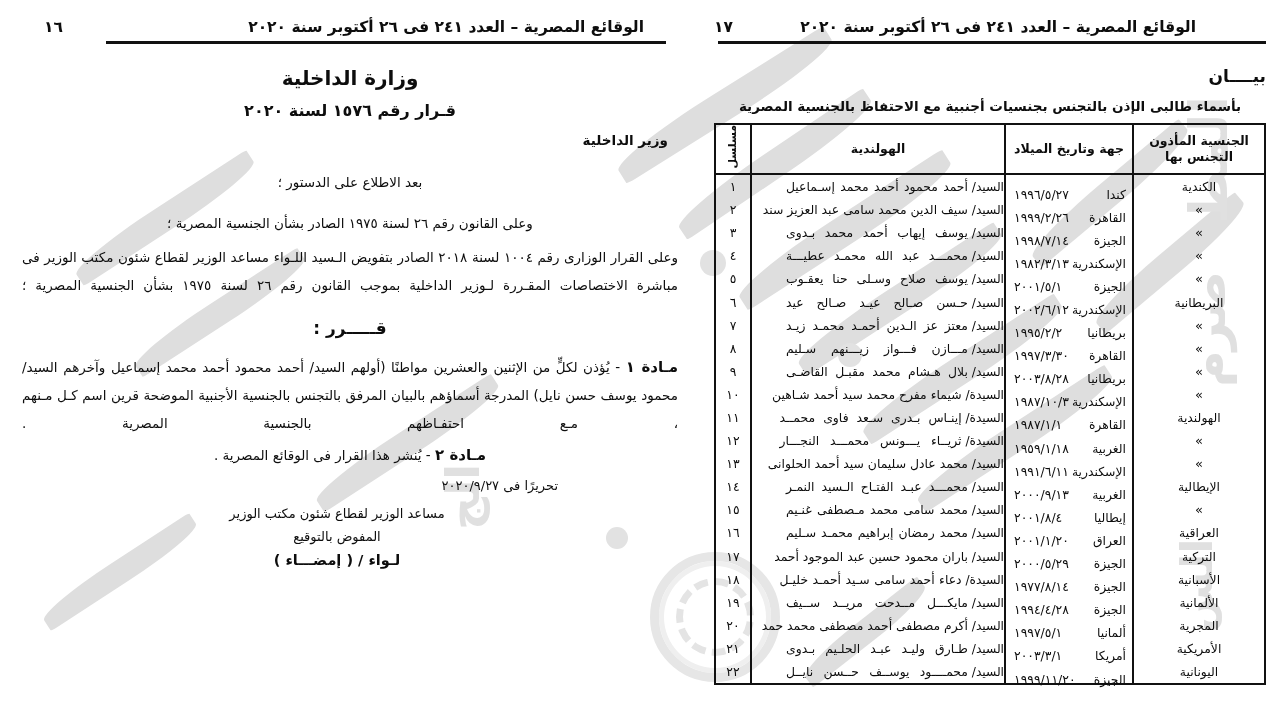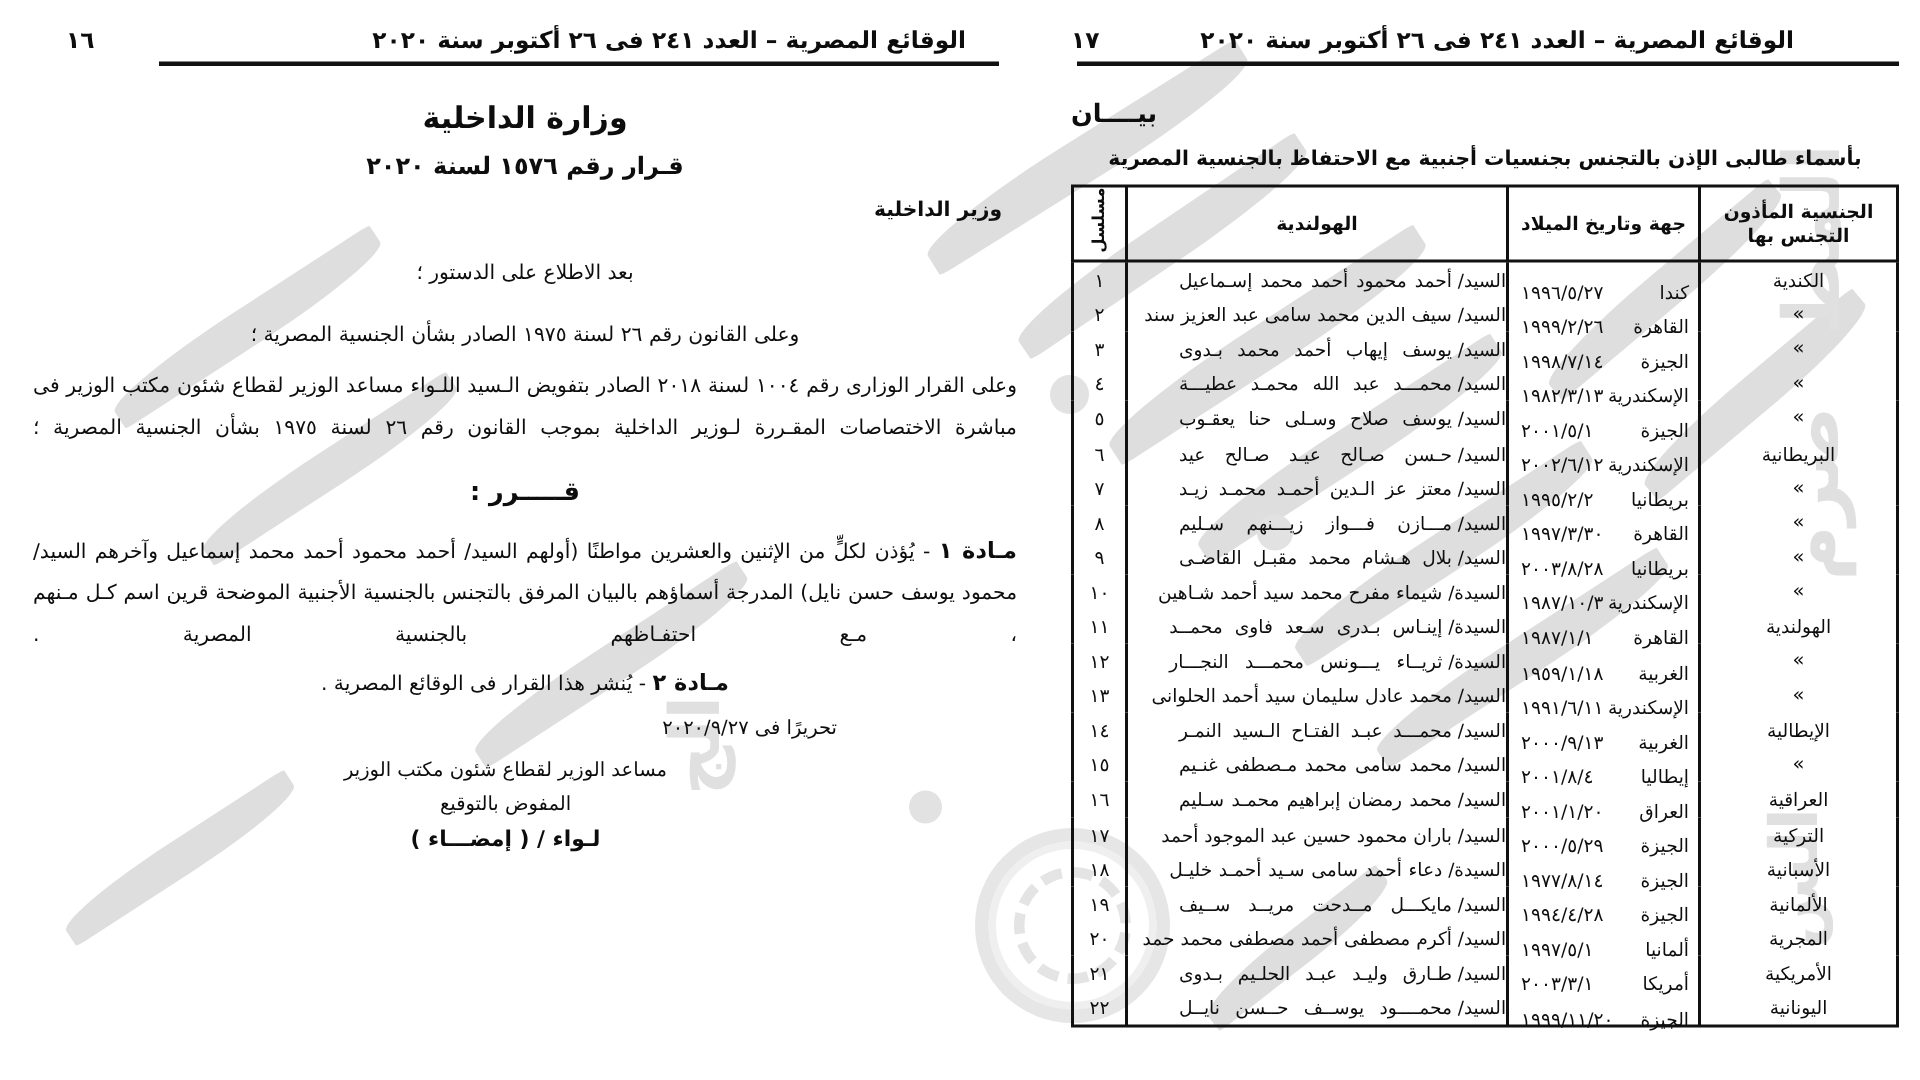--- a/index.html
+++ b/index.html
@@ -152,21 +152,21 @@
   .sig{
     margin-top:10px;
     text-align:center;
     padding-right:26px;
   }
   .sig div{font-size:13px;line-height:1.75;}
   .sig .rank{font-weight:800;font-size:14.5px;letter-spacing:.5px;}
 
   
   .bayan{
-    text-align:left;
+    text-align:right;
     font-size:17px;
     font-weight:800;
     margin-top:22px;
     letter-spacing:2px;
   }
   .bayan-sub{
     text-align:center;
     font-size:13.5px;
     font-weight:800;
     margin-top:12px;

